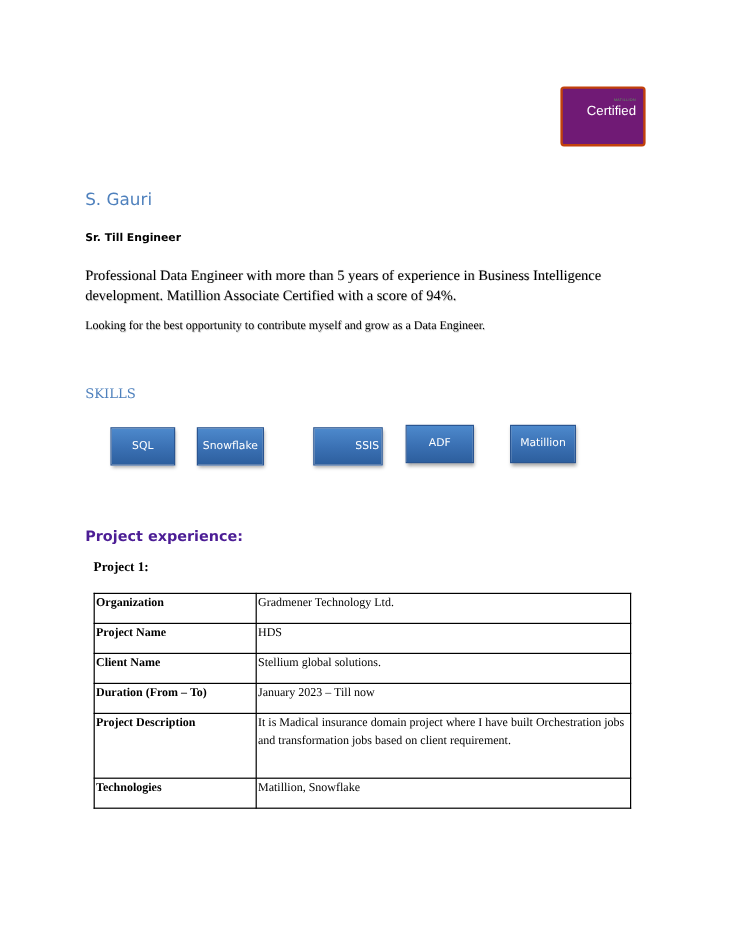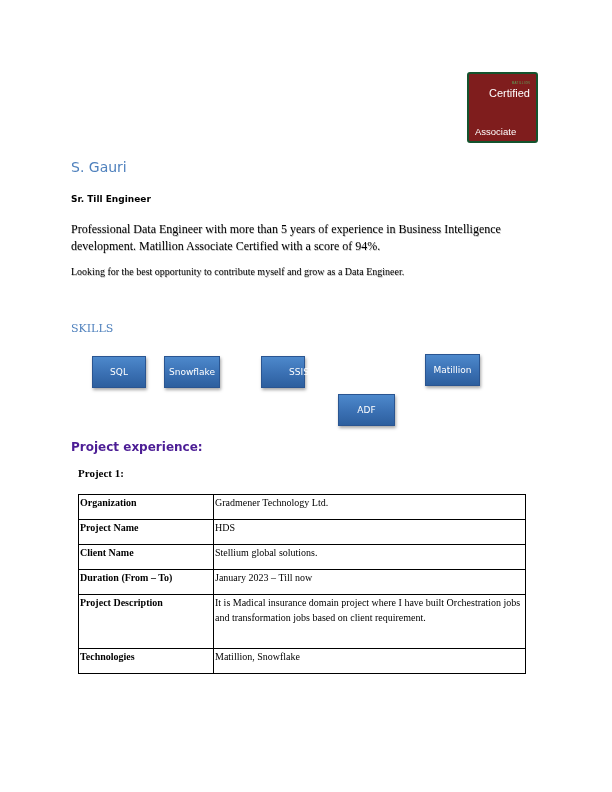--- a/index.html
+++ b/index.html
@@ -1,17 +1,17 @@
 <!DOCTYPE html>
 <html><head>
   <meta charset="utf-8">
   <style>
     html, body { margin: 0; padding: 0; background: #ffffff; }
     body { width: 612px; height: 792px; position: relative; overflow: hidden; font-family: "Liberation Serif", serif; color: #000; }
-    .badge { position: absolute; left: 467px; top: 72px; width: 71px; height: 71px; background: #7f1d1d; border: 2px solid #14532d; border-radius: 3px; box-sizing: border-box; }
+    .badge { position: absolute; left: 467px; top: 72px; width: 71px; height: 50px; background: #701a75; border: 2px solid #c2410c; border-radius: 3px; box-sizing: border-box; }
     .badge .brand { position: absolute; right: 6px; top: 7px; font-family: "Liberation Sans", sans-serif; font-size: 3px; color: #5aa55a; letter-spacing: 0.3px; }
     .badge .cert { position: absolute; right: 6px; top: 13px; font-family: "Liberation Sans", sans-serif; font-size: 11px; color: #fff; }
     .badge .assoc { position: absolute; left: 6px; top: 52px; font-family: "Liberation Sans", sans-serif; font-size: 9.5px; color: #fff; }
     .name { position: absolute; left: 71px; top: 159px; font-family: "DejaVu Sans", sans-serif; font-size: 14px; color: #4f81bd; }
     .role { position: absolute; left: 71px; top: 194px; font-family: "DejaVu Sans", sans-serif; font-size: 9px; font-weight: 600; }
     .summary { position: absolute; left: 71px; top: 221px; width: 450px; font-size: 12px; line-height: 17px; text-shadow: 0.6px 0.6px 0.6px rgba(0,0,0,0.25); }
     .goal { position: absolute; left: 71px; top: 266px; font-size: 10px; text-shadow: 0.6px 0.6px 0.6px rgba(0,0,0,0.25); }
     .skills-h { position: absolute; left: 71px; top: 322px; font-family: "DejaVu Serif", serif; font-size: 11px; color: #4f81bd; }
     .skill { position: absolute; height: 32px; background: linear-gradient(#4d89cc, #3a70b3 55%, #2d5f9e); border: 1px solid #2a5591; box-shadow: 1px 2px 3px rgba(0,0,0,0.35); color: #fff; font-family: "DejaVu Sans", sans-serif; font-size: 9px; display: flex; align-items: center; justify-content: center; box-sizing: border-box; }
     .proj-h { position: absolute; left: 71px; top: 440px; font-family: "DejaVu Sans", sans-serif; font-size: 12px; color: #4c1d95; font-weight: 600; }
@@ -30,22 +30,22 @@
 </div>
 
 <div class="name">S. Gauri</div>
 <div class="role">Sr. Till Engineer</div>
 <div class="summary">Professional Data Engineer with more than 5 years of experience in Business Intelligence development. Matillion Associate Certified with a score of 94%.</div>
 <div class="goal">Looking for the best opportunity to contribute myself and grow as a Data Engineer.</div>
 
 <div class="skills-h">SKILLS</div>
 <div class="skill" style="left:92px; top:356px; width:54px;">SQL</div>
 <div class="skill" style="left:164px; top:356px; width:56px;">Snowflake</div>
-<div class="skill" style="left:261px; top:356px; width:44px;padding-left:32px;">SSIS</div>
-<div class="skill" style="left:338px; top:354px; width:57px;margin-top:40px;">ADF</div>
+<div class="skill" style="left:261px; top:356px; width:58px;padding-left:32px;">SSIS</div>
+<div class="skill" style="left:338px; top:354px; width:57px;">ADF</div>
 <div class="skill" style="left:425px; top:354px; width:55px;">Matillion</div>
 
 <div class="proj-h">Project experience:</div>
 <div class="proj1">Project 1:</div>
 
 <table class="info">
   <tbody>
       <tr style="height:25px;">
     <td class="k">Organization</td>
     <td>Gradmener Technology Ltd.</td>

